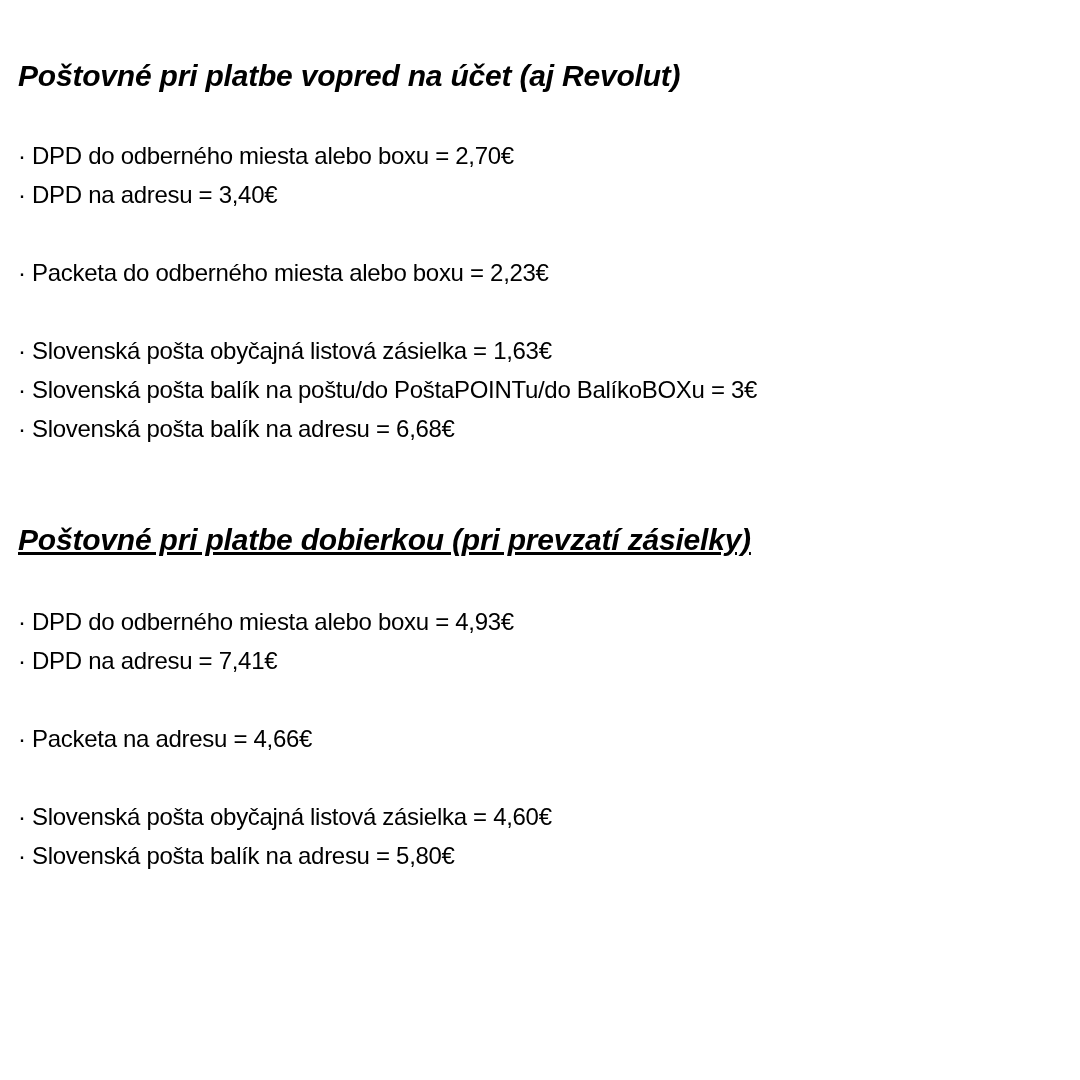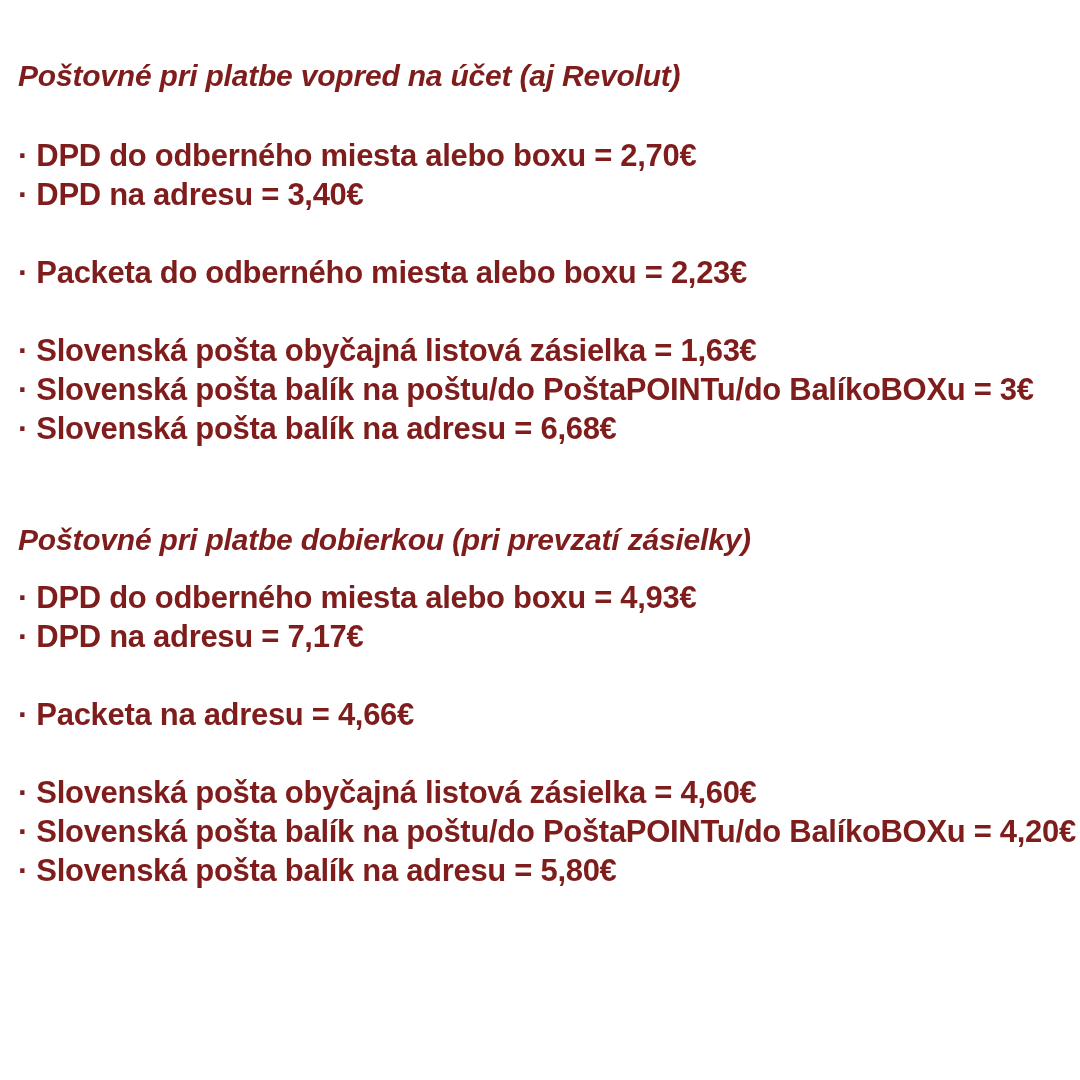--- a/index.html
+++ b/index.html
@@ -5,49 +5,50 @@
   html, body {
     margin: 0;
     padding: 0;
     background: #ffffff;
   }
   .page {
     position: relative;
     width: 1080px;
     height: 1080px;
     background: #ffffff;
-    color: #7f1d1d;
+    color: #000000;
     font-family: "Liberation Sans", sans-serif;
     overflow: hidden;
     box-sizing: border-box;
     padding: 58px 20px 0 18px;
   }
   .section-heading {
     font-size: 30px;
     font-weight: bold;
     font-style: italic;
     letter-spacing: -0.2px;
     margin: 0 0 42px 0;
     line-height: 1.2;
   }
   .price-group {
     margin: 0 0 39px 0;
   }
   .price-line {
-    font-size: 31px;
-    font-weight: bold;
+    font-size: 24px;
+    font-weight: normal;
     line-height: 39px;
     letter-spacing: -0.3px;
     white-space: nowrap;
   }
   .section-1 {
     margin-bottom: 74px;
   }
   .section-2 .section-heading {
-    margin-bottom: 20px;
+    margin-bottom: 44px;
+    text-decoration: underline;
   }
 </style>
 </head>
 <body>
 
 <div class="page">
 
   <div class="section section-1">
     <h1 class="section-heading">Poštovné pri platbe vopred na účet (aj Revolut)</h1>
 
@@ -65,27 +66,26 @@
       <div class="price-line">· Slovenská pošta balík na poštu/do PoštaPOINTu/do BalíkoBOXu = 3€</div>
       <div class="price-line">· Slovenská pošta balík na adresu = 6,68€</div>
     </div>
   </div>
 
   <div class="section section-2">
     <h1 class="section-heading">Poštovné pri platbe dobierkou (pri prevzatí zásielky)</h1>
 
     <div class="price-group">
       <div class="price-line">· DPD do odberného miesta alebo boxu = 4,93€</div>
-      <div class="price-line">· DPD na adresu = 7,17€</div>
+      <div class="price-line">· DPD na adresu = 7,41€</div>
     </div>
 
     <div class="price-group">
       <div class="price-line">· Packeta na adresu = 4,66€</div>
     </div>
 
     <div class="price-group">
       <div class="price-line">· Slovenská pošta obyčajná listová zásielka = 4,60€</div>
-      <div class="price-line">· Slovenská pošta balík na poštu/do PoštaPOINTu/do BalíkoBOXu = 4,20€</div>
       <div class="price-line">· Slovenská pošta balík na adresu = 5,80€</div>
     </div>
   </div>
 
 </div>
 
 </body></html>

